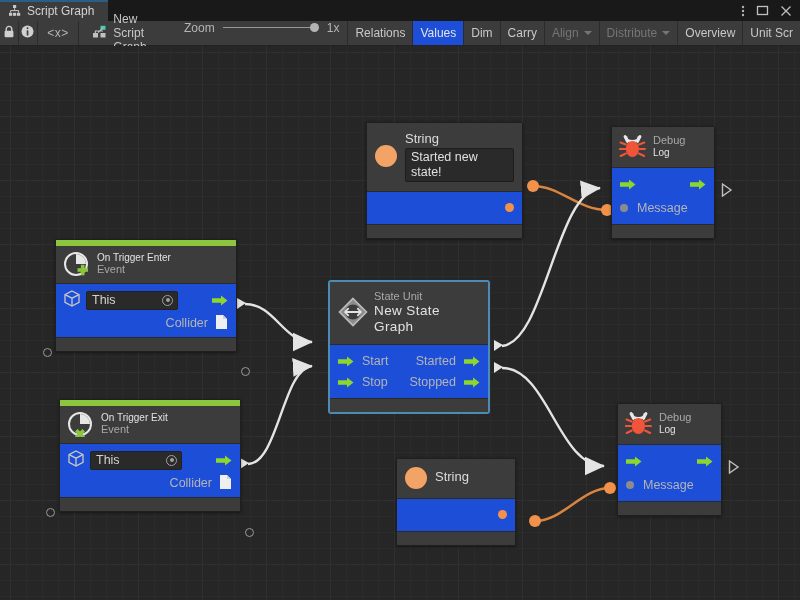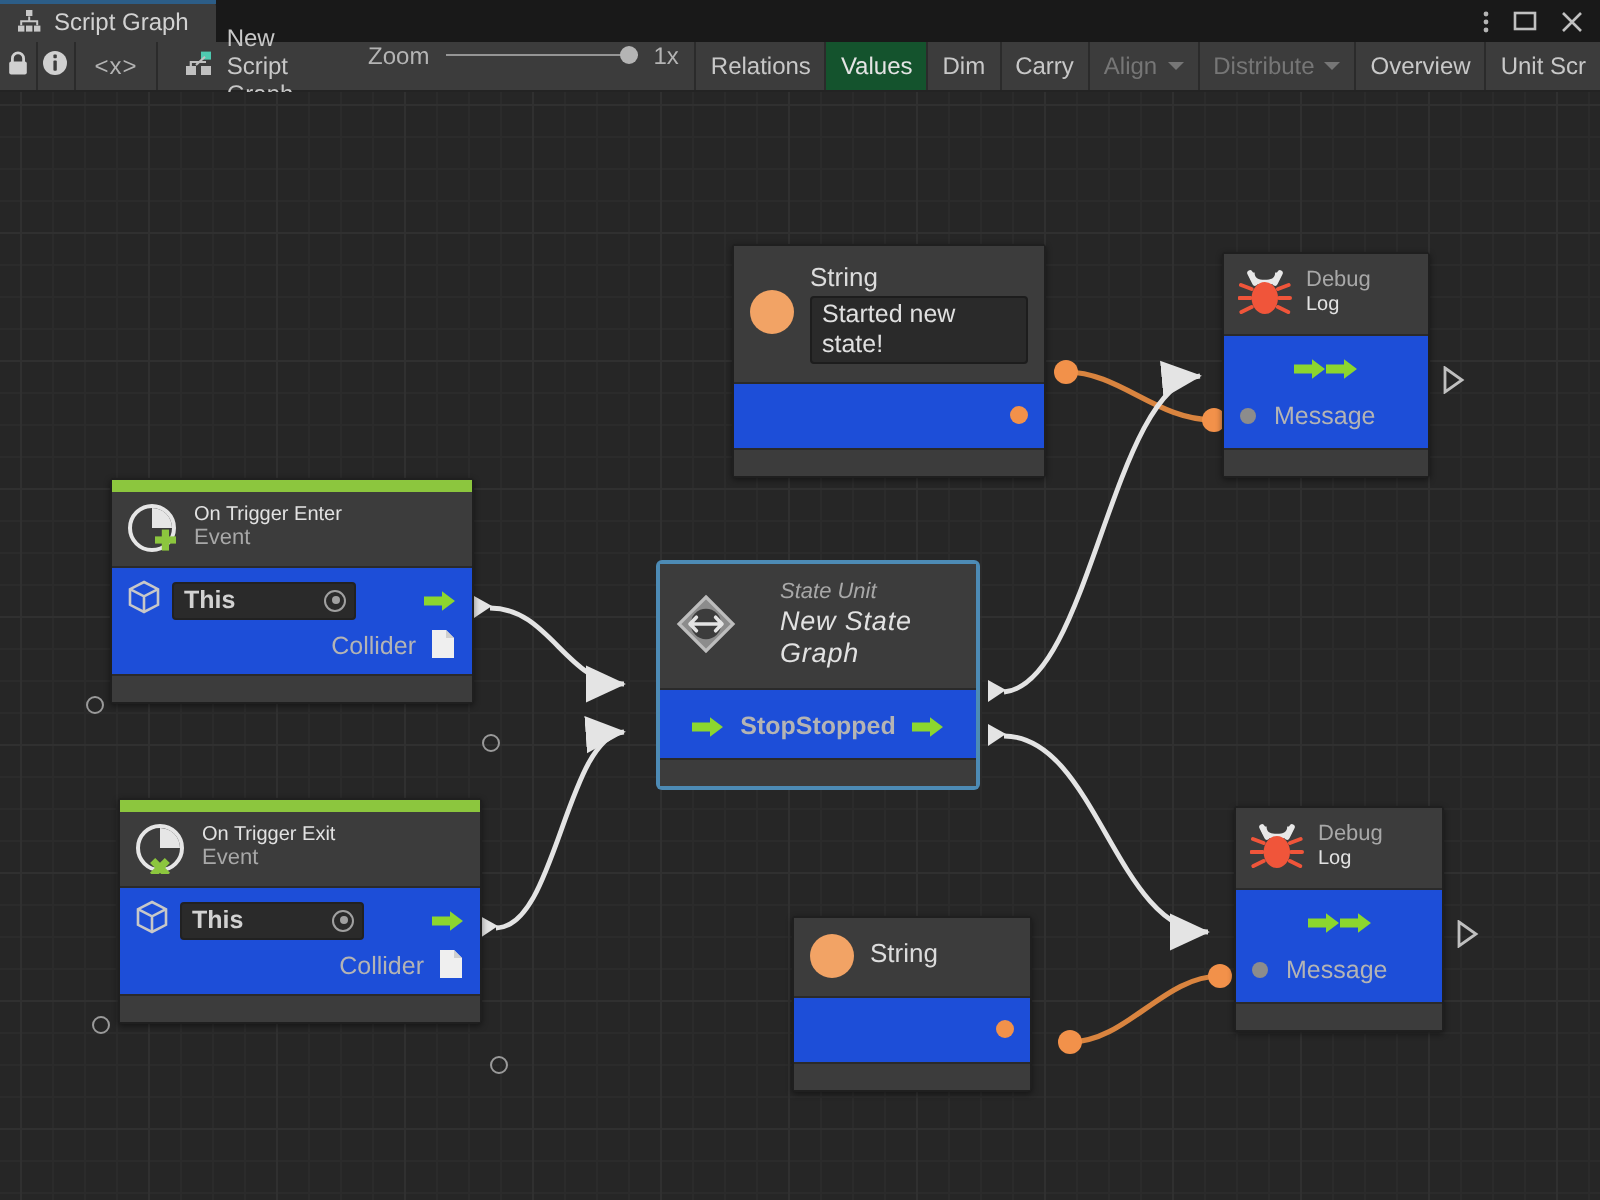--- a/index.html
+++ b/index.html
@@ -75,21 +75,21 @@
     width:9px; height:9px; border-radius:50%; background:#b4b4b4;
   }
   .tb-btn {
     display:flex; align-items:center; justify-content:center;
     padding:0 7px;
     font-size:12px; color:#c8c8c8;
     background:#3c3c3c;
     border-left:1px solid #2b2b2b;
     white-space:nowrap;
   }
-  .tb-btn.active { background:#14532d; color:#e4e4e4; }
+  .tb-btn.active { background:#1d4ed8; color:#e4e4e4; }
   .tb-btn.dim { color:#767676; }
   .tb-btn .caret {
     margin-left:5px;
     width:0;height:0;border-left:4px solid transparent;border-right:4px solid transparent;
     border-top:4px solid currentColor;
   }
   .tb-flex { flex:1; background:#3c3c3c; }
 
   
   #canvas {
@@ -123,21 +123,21 @@
   }
   .nhead .ico { flex:0 0 auto; display:flex; align-items:center; justify-content:center; }
   .ntitles { display:flex; flex-direction:column; line-height:1.18; }
   .ntype { font-size:11px; color:#a8a8a8; }
   .nname { font-size:10px; color:#e2e2e2; }
   .nname.big { font-size:13.5px; letter-spacing:.4px; }
   .nbody { padding:6px 8px 5px 8px; background:#1d4ed8; position:relative; }
   .nfoot { height:14px; background:#3c3c3c; border-top:1px solid #2a2a2a; }
 
   .row { display:flex; align-items:center; min-height:20px; }
-  .row.sb { justify-content:center;font-weight:bold; }
+  .row.sb { justify-content:space-between; }
   .port-label { font-size:12.5px; color:#b4b4b4; }
   .arrow-g {
     width:16px;height:11px;display:block;
   }
   .dot-grey { width:8px;height:8px;border-radius:50%;background:#8c8c8c;display:block; }
   .dot-orange { width:9px;height:9px;border-radius:50%;background:#f2914a;display:block; }
   .circle-big { width:22px;height:22px;border-radius:50%;background:#f2a365;display:block; }
 
   .field {
     background:#2a2a2a; border:1px solid #212121; border-radius:2px;
@@ -460,34 +460,52 @@
           </svg>
         </span>
       </div>
     </div>
     <div class="nfoot"></div>
   </div>
   <span class="ext-circle" style="left:46px; top:462px;"></span>
   <span class="ext-circle" style="left:245px; top:482px;"></span>
 
   <div class="node selected" style="left:329px; top:235px; width:160px;">
-    <div class="nhead" style="padding:8px 8px 9px 8px;gap:22px;font-style:italic;">
+    <div class="nhead" style="padding:8px 8px 9px 8px;gap:6px;">
       <span class="ico">
         <svg width="30" height="30" viewBox="0 0 30 30">
           <path d="M15 1.5 L28.5 15 L15 28.5 L1.5 15 Z" fill="#8c8c8c" stroke="#bdbdbd" stroke-width="1.6"></path>
           <circle cx="15" cy="15" r="7.6" fill="#3c3c3c"></circle>
           <path d="M7.6 15 H22.4 M10.2 11.6 L7 15 L10.2 18.4 M19.8 11.6 L23 15 L19.8 18.4" stroke="#e4e4e4" stroke-width="1.8" fill="none" stroke-linecap="round" stroke-linejoin="round"></path>
         </svg>
       </span>
       <div class="ntitles">
         <span class="ntype">State Unit</span>
         <span class="nname big">New  State  Graph</span>
       </div>
     </div>
     <div class="nbody" style="padding:7px 8px 6px 8px;">
+      <div class="row sb" style="min-height:19px;">
+        <span style="display:flex;align-items:center;gap:8px;">
+          <span>
+            <svg class="arrow-g" viewBox="0 0 16 11">
+                <path d="M0,3.2 H9 V0.6 L15.5,5.5 L9,10.4 V7.8 H0 Z" fill="#8cd62e"></path>
+              </svg>
+          </span>
+          <span class="port-label">Start</span>
+        </span>
+        <span style="display:flex;align-items:center;gap:8px;">
+          <span class="port-label">Started</span>
+          <span>
+            <svg class="arrow-g" viewBox="0 0 16 11">
+                <path d="M0,3.2 H9 V0.6 L15.5,5.5 L9,10.4 V7.8 H0 Z" fill="#8cd62e"></path>
+              </svg>
+          </span>
+        </span>
+      </div>
       <div class="row sb" style="min-height:19px;margin-top:2px;">
         <span style="display:flex;align-items:center;gap:8px;">
           <span>
             <svg class="arrow-g" viewBox="0 0 16 11">
                 <path d="M0,3.2 H9 V0.6 L15.5,5.5 L9,10.4 V7.8 H0 Z" fill="#8cd62e"></path>
               </svg>
           </span>
           <span class="port-label">Stop</span>
         </span>
         <span style="display:flex;align-items:center;gap:8px;">

